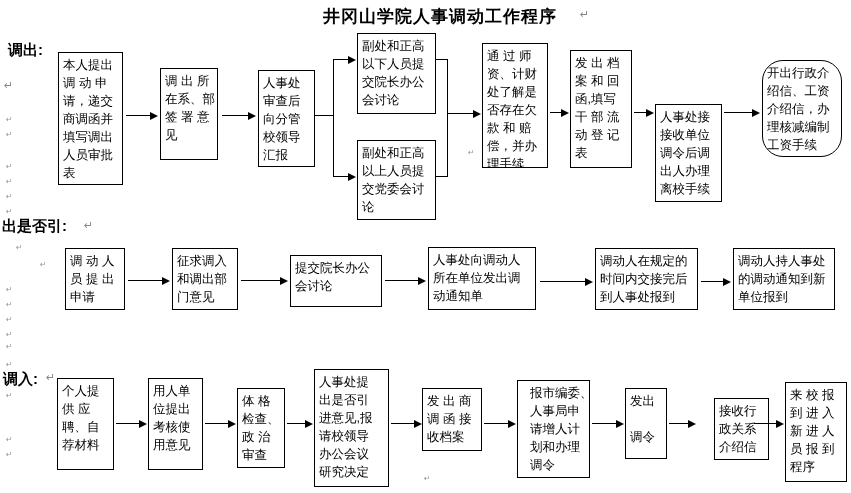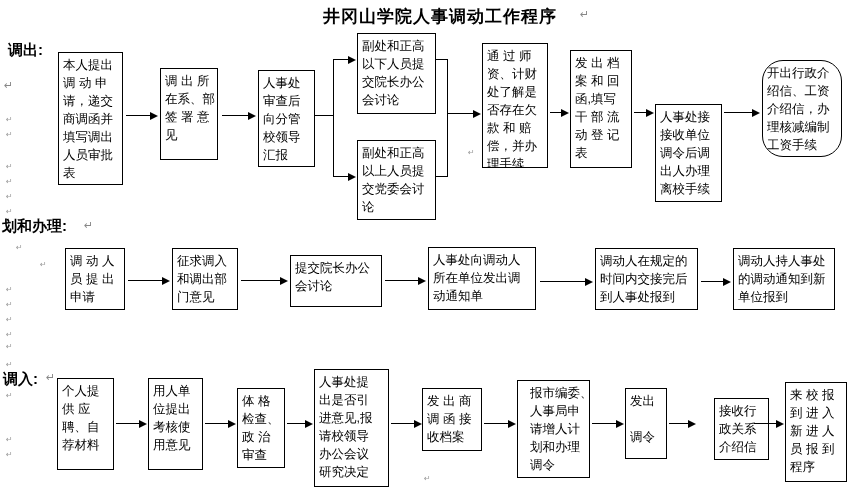--- a/index.html
+++ b/index.html
@@ -19,21 +19,21 @@
   .pmark.big{font-size:11px;color:#888;}
 </style>
 </head>
 <body>
 
 <div class="page">
 
   <div class="title">井冈山学院人事调动工作程序</div>
 
   <div class="row-label" style="left:8px;top:41px;">调出:</div>
-  <div class="row-label" style="left:2px;top:217px;">划和办理:</div>
+  <div class="row-label" style="left:2px;top:217px;">出是否引:</div>
   <div class="row-label" style="left:3px;top:370px;">调入:</div>
 
   <div class="fbox" style="left:58px;top:52px;width:65px;height:133px;">本人提出
 调 动 申
 请，递交
 商调函并
 填写调出
 人员审批
 表</div>
   <div class="fbox" style="left:160px;top:68px;width:58px;height:92px;">调 出 所

